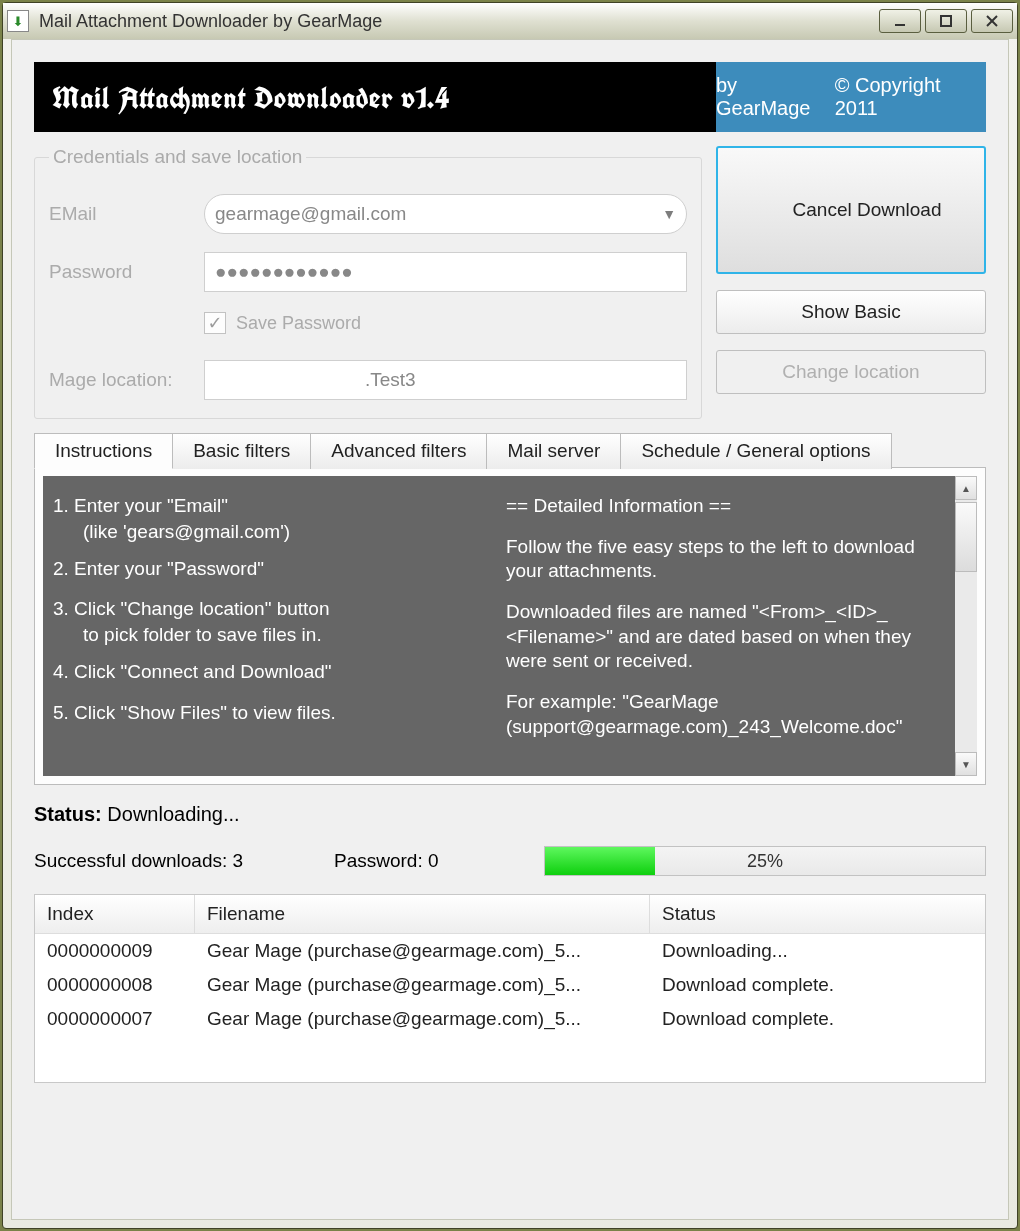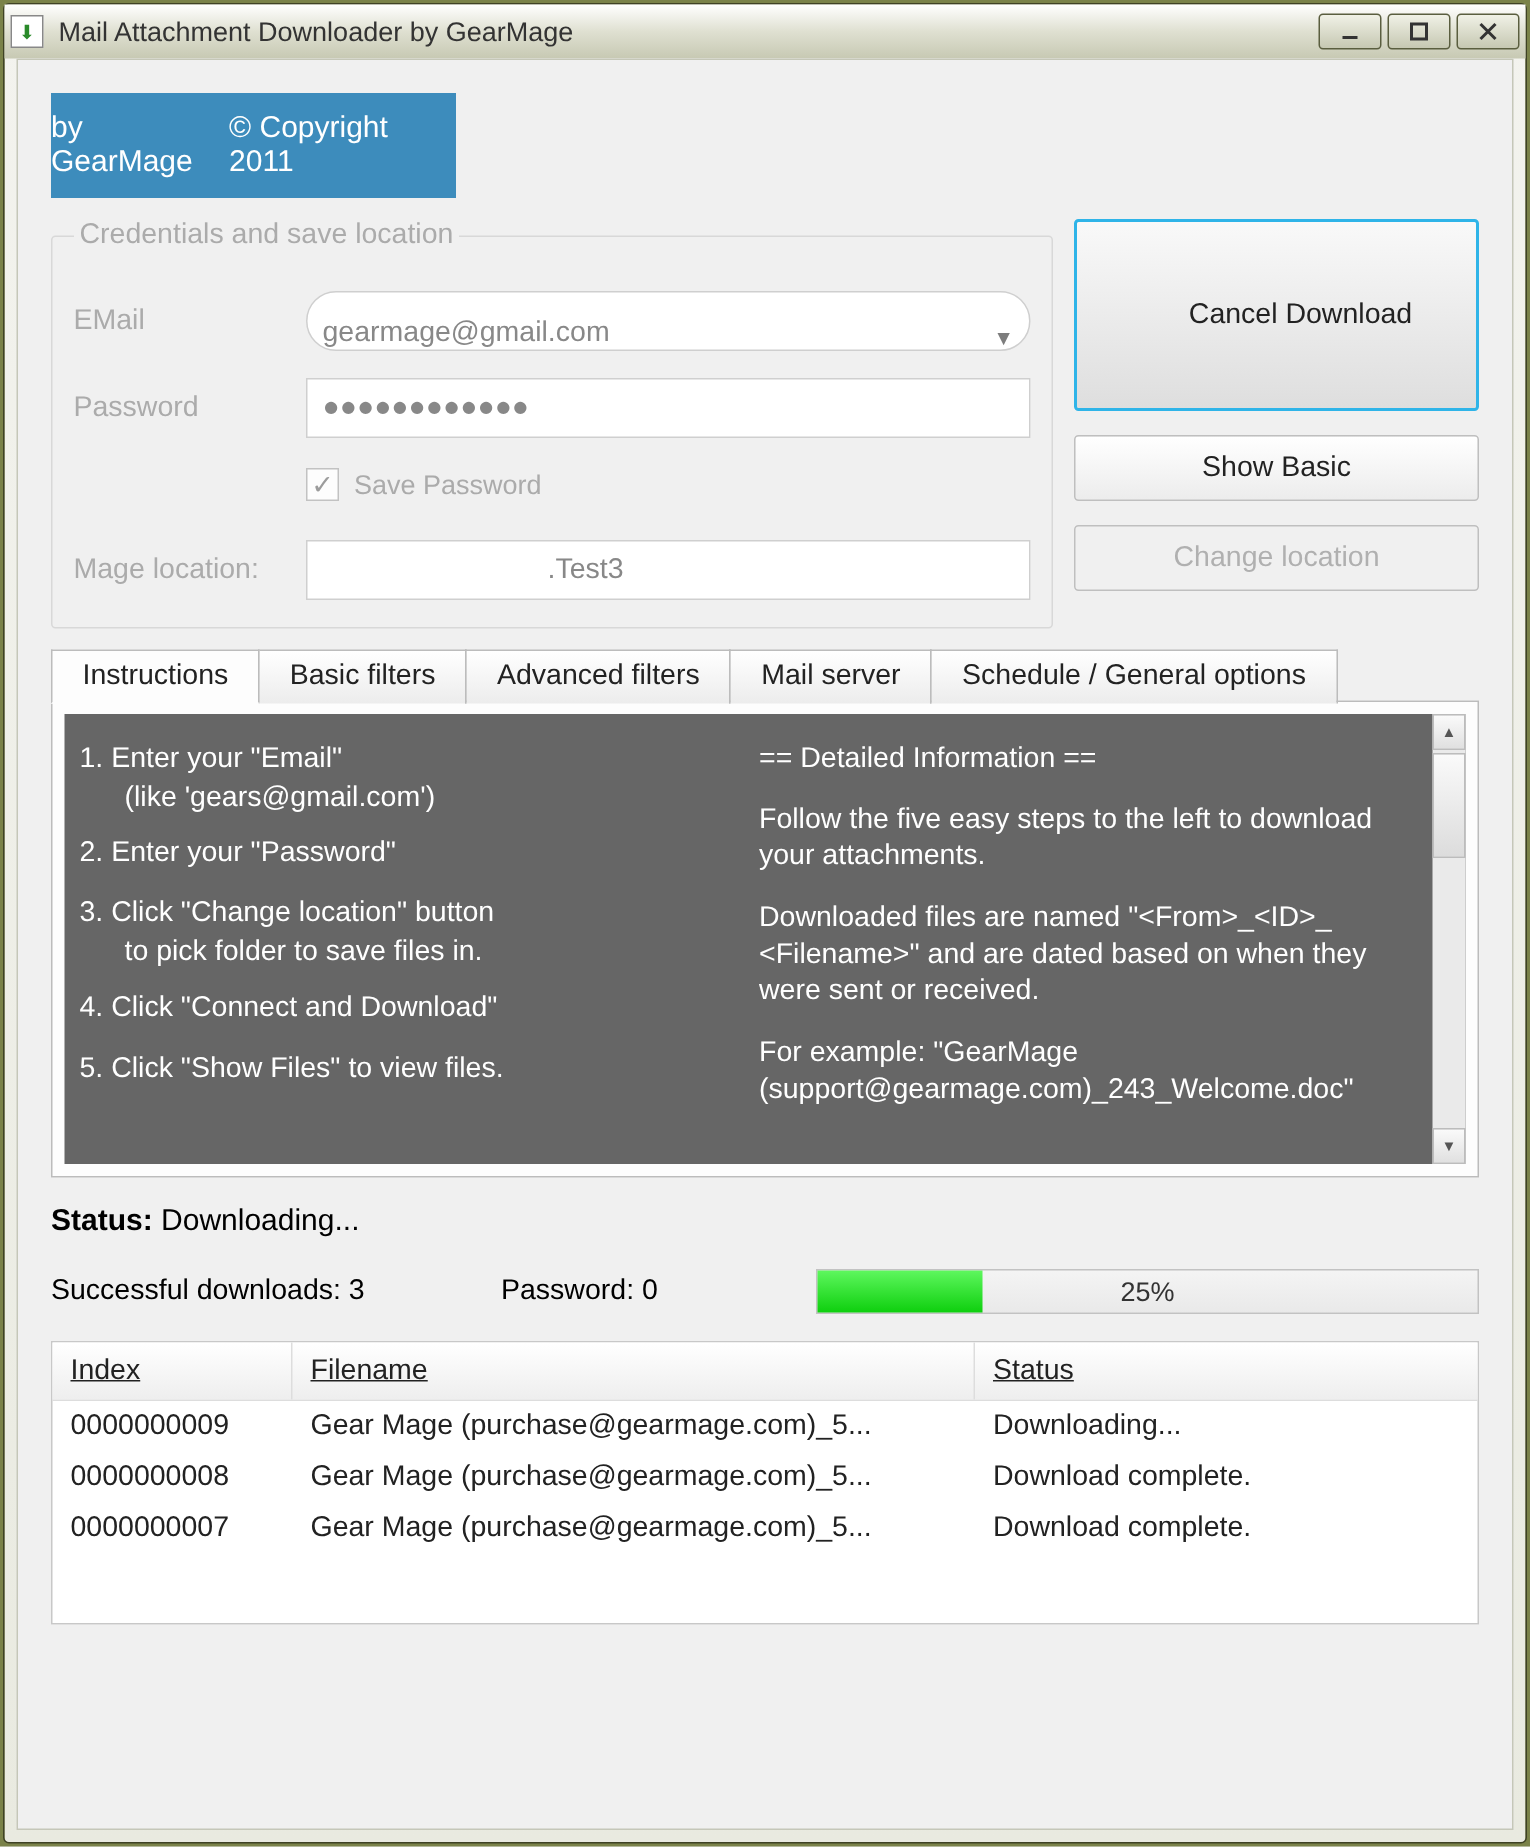--- a/index.html
+++ b/index.html
@@ -79,21 +79,21 @@
 .form-label { width: 155px; color: #ababab; font-size: 19px; }
 .inputish {
   flex: 1; height: 40px;
   border: 1px solid #cfcfcf;
   background: #fff;
   padding: 0 10px;
   color: #888;
   font-size: 19px;
   display: flex; align-items: center;
 }
-.combo { display: flex; align-items: flex-end; justify-content: space-between; border-radius: 20px; }
+.combo { display: flex; align-items: center; justify-content: space-between; border-radius: 20px; }
 .combo .chev { color: #7d7d7d; font-size: 14px; }
 .check-row { display: flex; align-items: center; margin-top: 20px; margin-left: 155px; color: #ababab; }
 .check-box {
   width: 22px; height: 22px; border: 1px solid #c2c2c2; background: #fdfdfd;
   display: inline-flex; align-items: center; justify-content: center; margin-right: 10px; color: #9c9c9c;
 }
 .side-buttons { width: 270px; display: flex; flex-direction: column; gap: 16px; }
 .btn {
   height: 44px;
   border: 1px solid #bfbfbf; border-radius: 3px;
@@ -169,21 +169,20 @@
 }
 .table {
   margin-top: 18px;
   border: 1px solid #c8c8c8;
   background: #fff;
 }
 .thead { display: flex; background: linear-gradient(#ffffff,#eeeeee); border-bottom: 1px solid #ddd; }
 .th {
   padding: 8px 12px; font-size: 19px; color: #222;
   border-right: 1px solid #ddd;
-  text-decoration: underline;
 }
 .th.idx { width: 160px; } .th.fn { flex: 1; } .th.st { width: 335px; border-right: none; }
 .tbody { height: 148px; }
 .tr { display: flex; }
 .td { padding: 6px 12px; font-size: 19px; color: #222; white-space: nowrap; overflow: hidden; }
 .td.idx { width: 160px; } .td.fn { flex: 1; } .td.st { width: 335px; }
 </style>
 </head>
 <body>
 
@@ -207,20 +206,21 @@
             <line x1="2" y1="2" x2="12" y2="12"></line>
             <line x1="12" y1="2" x2="2" y2="12"></line>
           </svg>
         </div>
     </div>
   </div>
 
   <div class="client">
 
     <div class="banner">
+      <div class="banner-left">Mail Attachment Downloader v1.4</div>
       <div class="banner-right">
         <div>by GearMage</div>
         <div>© Copyright 2011</div>
       </div>
     </div>
 
     <div class="midrow">
       <fieldset class="group">
         <legend>Credentials and save location</legend>
 

